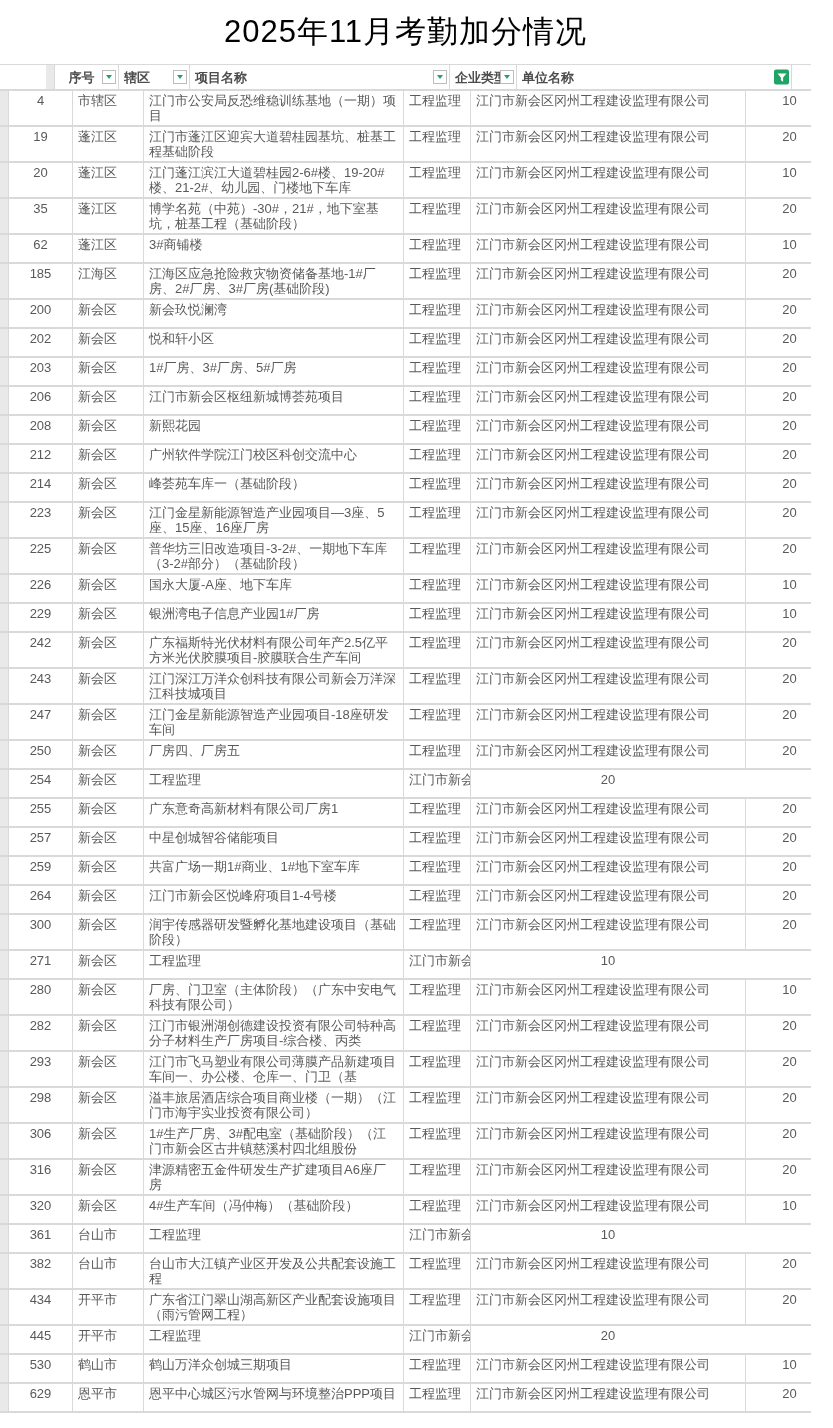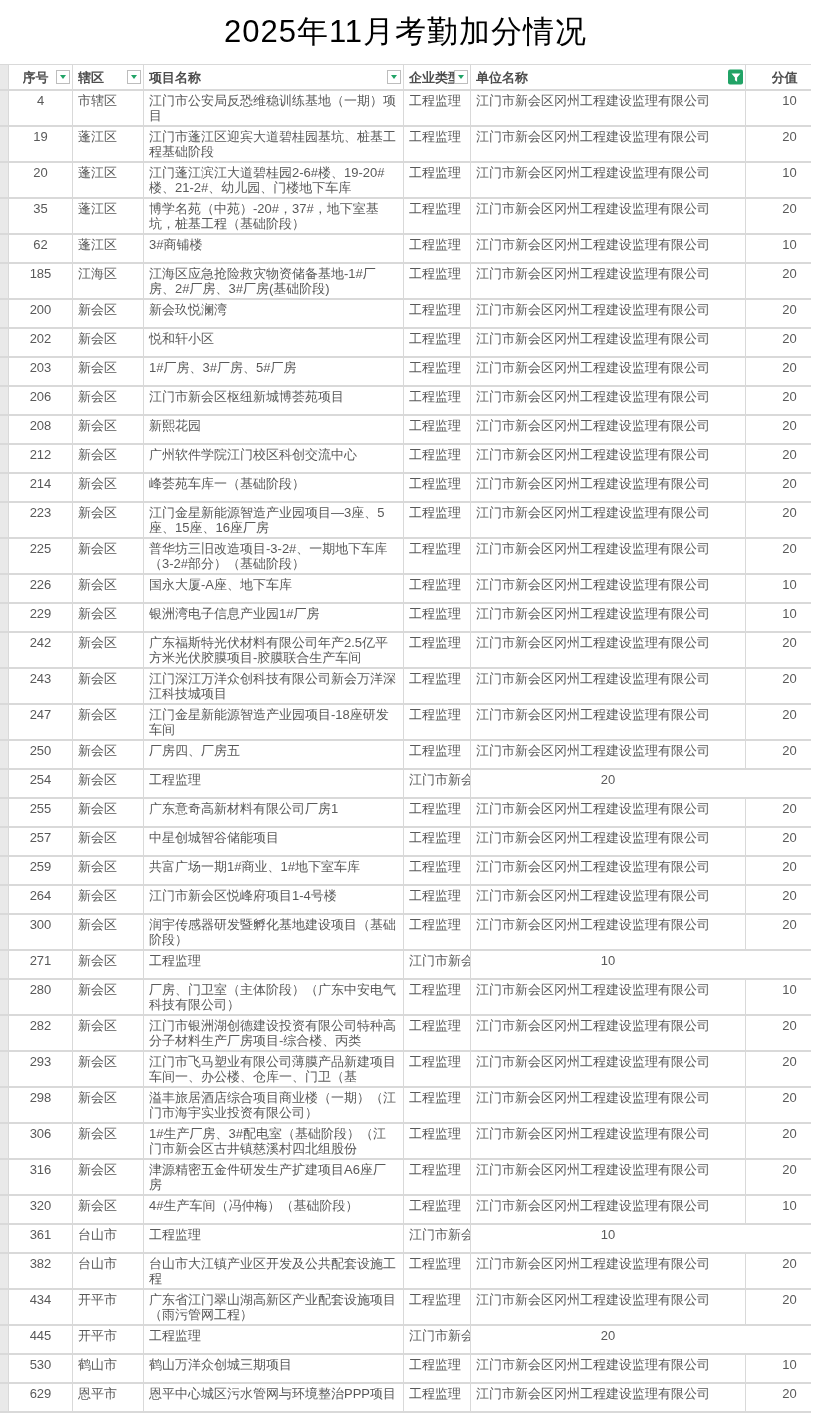--- a/index.html
+++ b/index.html
@@ -22,21 +22,21 @@
     display:grid;
     grid-template-columns:8px 64px 71px 260px 67px 275px 88px;
     border-bottom:2px solid var(--border);
   }
   .cell{
     border-left:1px solid var(--border);
     padding:2px 5px;font-size:13px;line-height:15px;overflow:hidden;
   }
   .gutter{background:var(--gutter);border-left:none;padding:0;}
   
-  .header-row{border-top:1px solid var(--border);height:27px;font-weight:bold;color:#4d4d4d;}
+  .header-row{border-top:1px solid var(--border);height:27px;font-weight:bold;color:#4d4d4d;padding-left:46px;}
   .hcell{position:relative;display:flex;align-items:center;white-space:nowrap;}
   .hcell .hlabel{overflow:hidden;text-overflow:clip;}
   .h-center{justify-content:center;}
   .h-center .hlabel{margin-right:10px;}
   .fbtn{
     position:absolute;right:2px;top:50%;transform:translateY(-50%);
     width:14px;height:14px;background:#fff;border:1px solid #bdbdbd;
     display:flex;align-items:center;justify-content:center;cursor:pointer;
   }
   .tri{
@@ -132,21 +132,21 @@
     <div class="cell c-project">江门蓬江滨江大道碧桂园2-6#楼、19-20#楼、21-2#、幼儿园、门楼地下车库</div>
     <div class="cell c-type">工程监理</div>
     <div class="cell c-company">江门市新会区冈州工程建设监理有限公司</div>
     <div class="cell c-score">10</div>
   </div>
 
   <div class="grid-row data-row">
     <div class="cell gutter"></div>
     <div class="cell c-seq">35</div>
     <div class="cell c-district">蓬江区</div>
-    <div class="cell c-project">博学名苑（中苑）-20#，37#，地下室基坑，桩基工程（基础阶段）</div>
+    <div class="cell c-project">博学名苑（中苑）-30#，21#，地下室基坑，桩基工程（基础阶段）</div>
     <div class="cell c-type">工程监理</div>
     <div class="cell c-company">江门市新会区冈州工程建设监理有限公司</div>
     <div class="cell c-score">20</div>
   </div>
 
   <div class="grid-row data-row">
     <div class="cell gutter"></div>
     <div class="cell c-seq">62</div>
     <div class="cell c-district">蓬江区</div>
     <div class="cell c-project">3#商铺楼</div>

